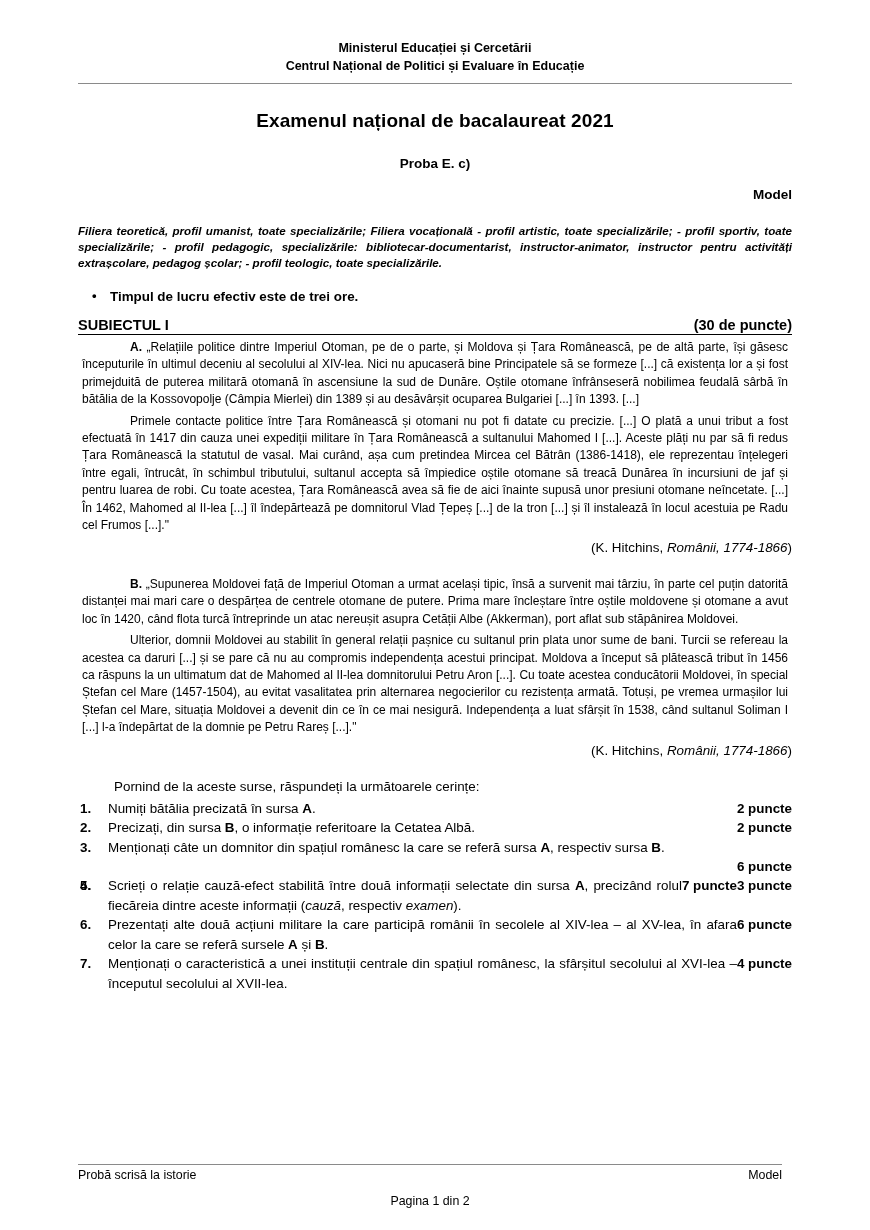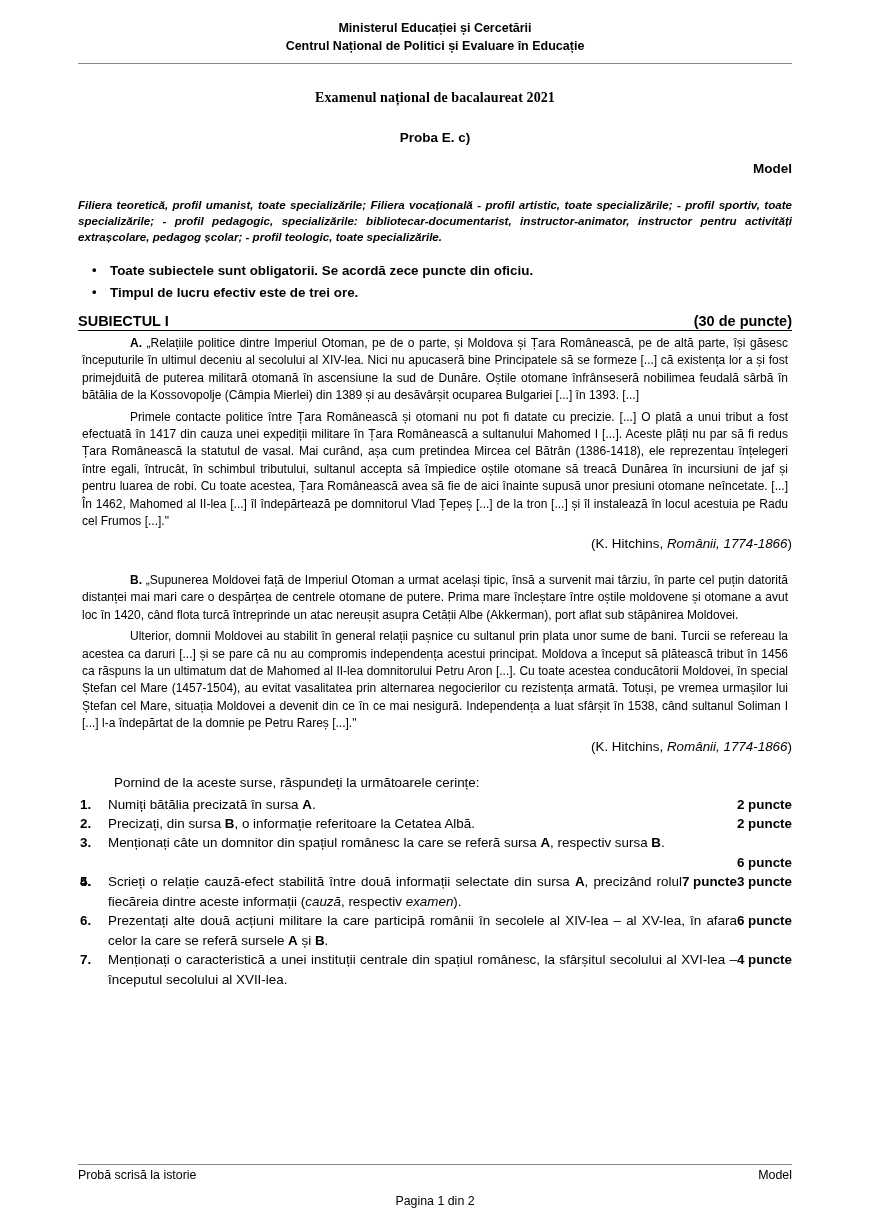--- a/index.html
+++ b/index.html
@@ -19,21 +19,21 @@
     position: relative;
     width: 870px;
     height: 1230px;
     box-sizing: border-box;
     padding: 0 78px;
     overflow: hidden;
   }
 
   
   .doc-header {
-    padding-top: 20px;
+    padding-top: 40px;
     text-align: center;
     font-size: 12.5px;
     font-weight: 700;
     line-height: 1.42;
   }
   .doc-header .hline { display: block; }
 
   hr.rule {
     border: 0;
     border-top: 1.6px solid #8a8a8a;
@@ -43,25 +43,24 @@
   hr.rule-footer {
     border: 0;
     border-top: 1.6px solid #8a8a8a;
     margin: 0;
     height: 0;
   }
 
   
   .title-block { text-align: center; }
   .exam-title {
-    font-size: 14px;
+    font-size: 19px;
     font-weight: 700;
     margin-top: 26px;
     letter-spacing: .1px;
-    font-family: Liberation Serif, serif;
   }
   .exam-proba {
     font-size: 13.5px;
     font-weight: 700;
     margin-top: 24px;
   }
   .exam-subject {
     font-size: 13px;
     font-weight: 700;
     margin-top: 25px;
@@ -177,21 +176,21 @@
     display: block;
     text-align: right;
     font-weight: 700;
   }
   .q-tail { float: right; font-weight: 700; }
 
   
   .footer-wrap {
     position: absolute;
     left: 78px;
-    right: 78px;
+    right: 88px;
     bottom: 22px;
   }
   .footer-row {
     display: flex;
     justify-content: space-between;
     font-size: 12.4px;
     padding-top: 3px;
   }
   .footer-page {
     text-align: center;
@@ -215,21 +214,20 @@
 
   <div class="title-block">
     <div class="exam-title">Examenul național de bacalaureat 2021</div>
     <div class="exam-proba">Proba E. c)</div>
   </div>
   <div class="exam-model">Model</div>
 
   <div class="filiera">Filiera teoretică, profil umanist, toate specializările; Filiera vocațională - profil artistic, toate specializările; - profil sportiv, toate specializările; - profil pedagogic, specializările: bibliotecar-documentarist, instructor-animator, instructor pentru activități extrașcolare, pedagog școlar; - profil teologic, toate specializările.</div>
 
   <ul class="notes">
-    <li>Toate subiectele sunt obligatorii. Se acordă zece puncte din oficiu.</li>
     <li>Timpul de lucru efectiv este de trei ore.</li>
   </ul>
 
   <div class="subject-line">
     <span class="left">SUBIECTUL I</span>
     <span class="right">(30 de puncte)</span>
   </div>
 
 
   <p class="src"><b>A.</b> <span>„Relațiile politice dintre Imperiul Otoman, pe de o parte, și Moldova și Țara Românească, pe de altă parte, își găsesc începuturile în ultimul deceniu al secolului al XIV-lea. Nici nu apucaseră bine Principatele să se formeze [...] că existența lor a și fost primejduită de puterea militară otomană în ascensiune la sud de Dunăre. Oștile otomane înfrânseseră nobilimea feudală sârbă în bătălia de la Kossovopolje (Câmpia Mierlei) din 1389 și au desăvârșit ocuparea Bulgariei [...] în 1393. [...]</span></p>

